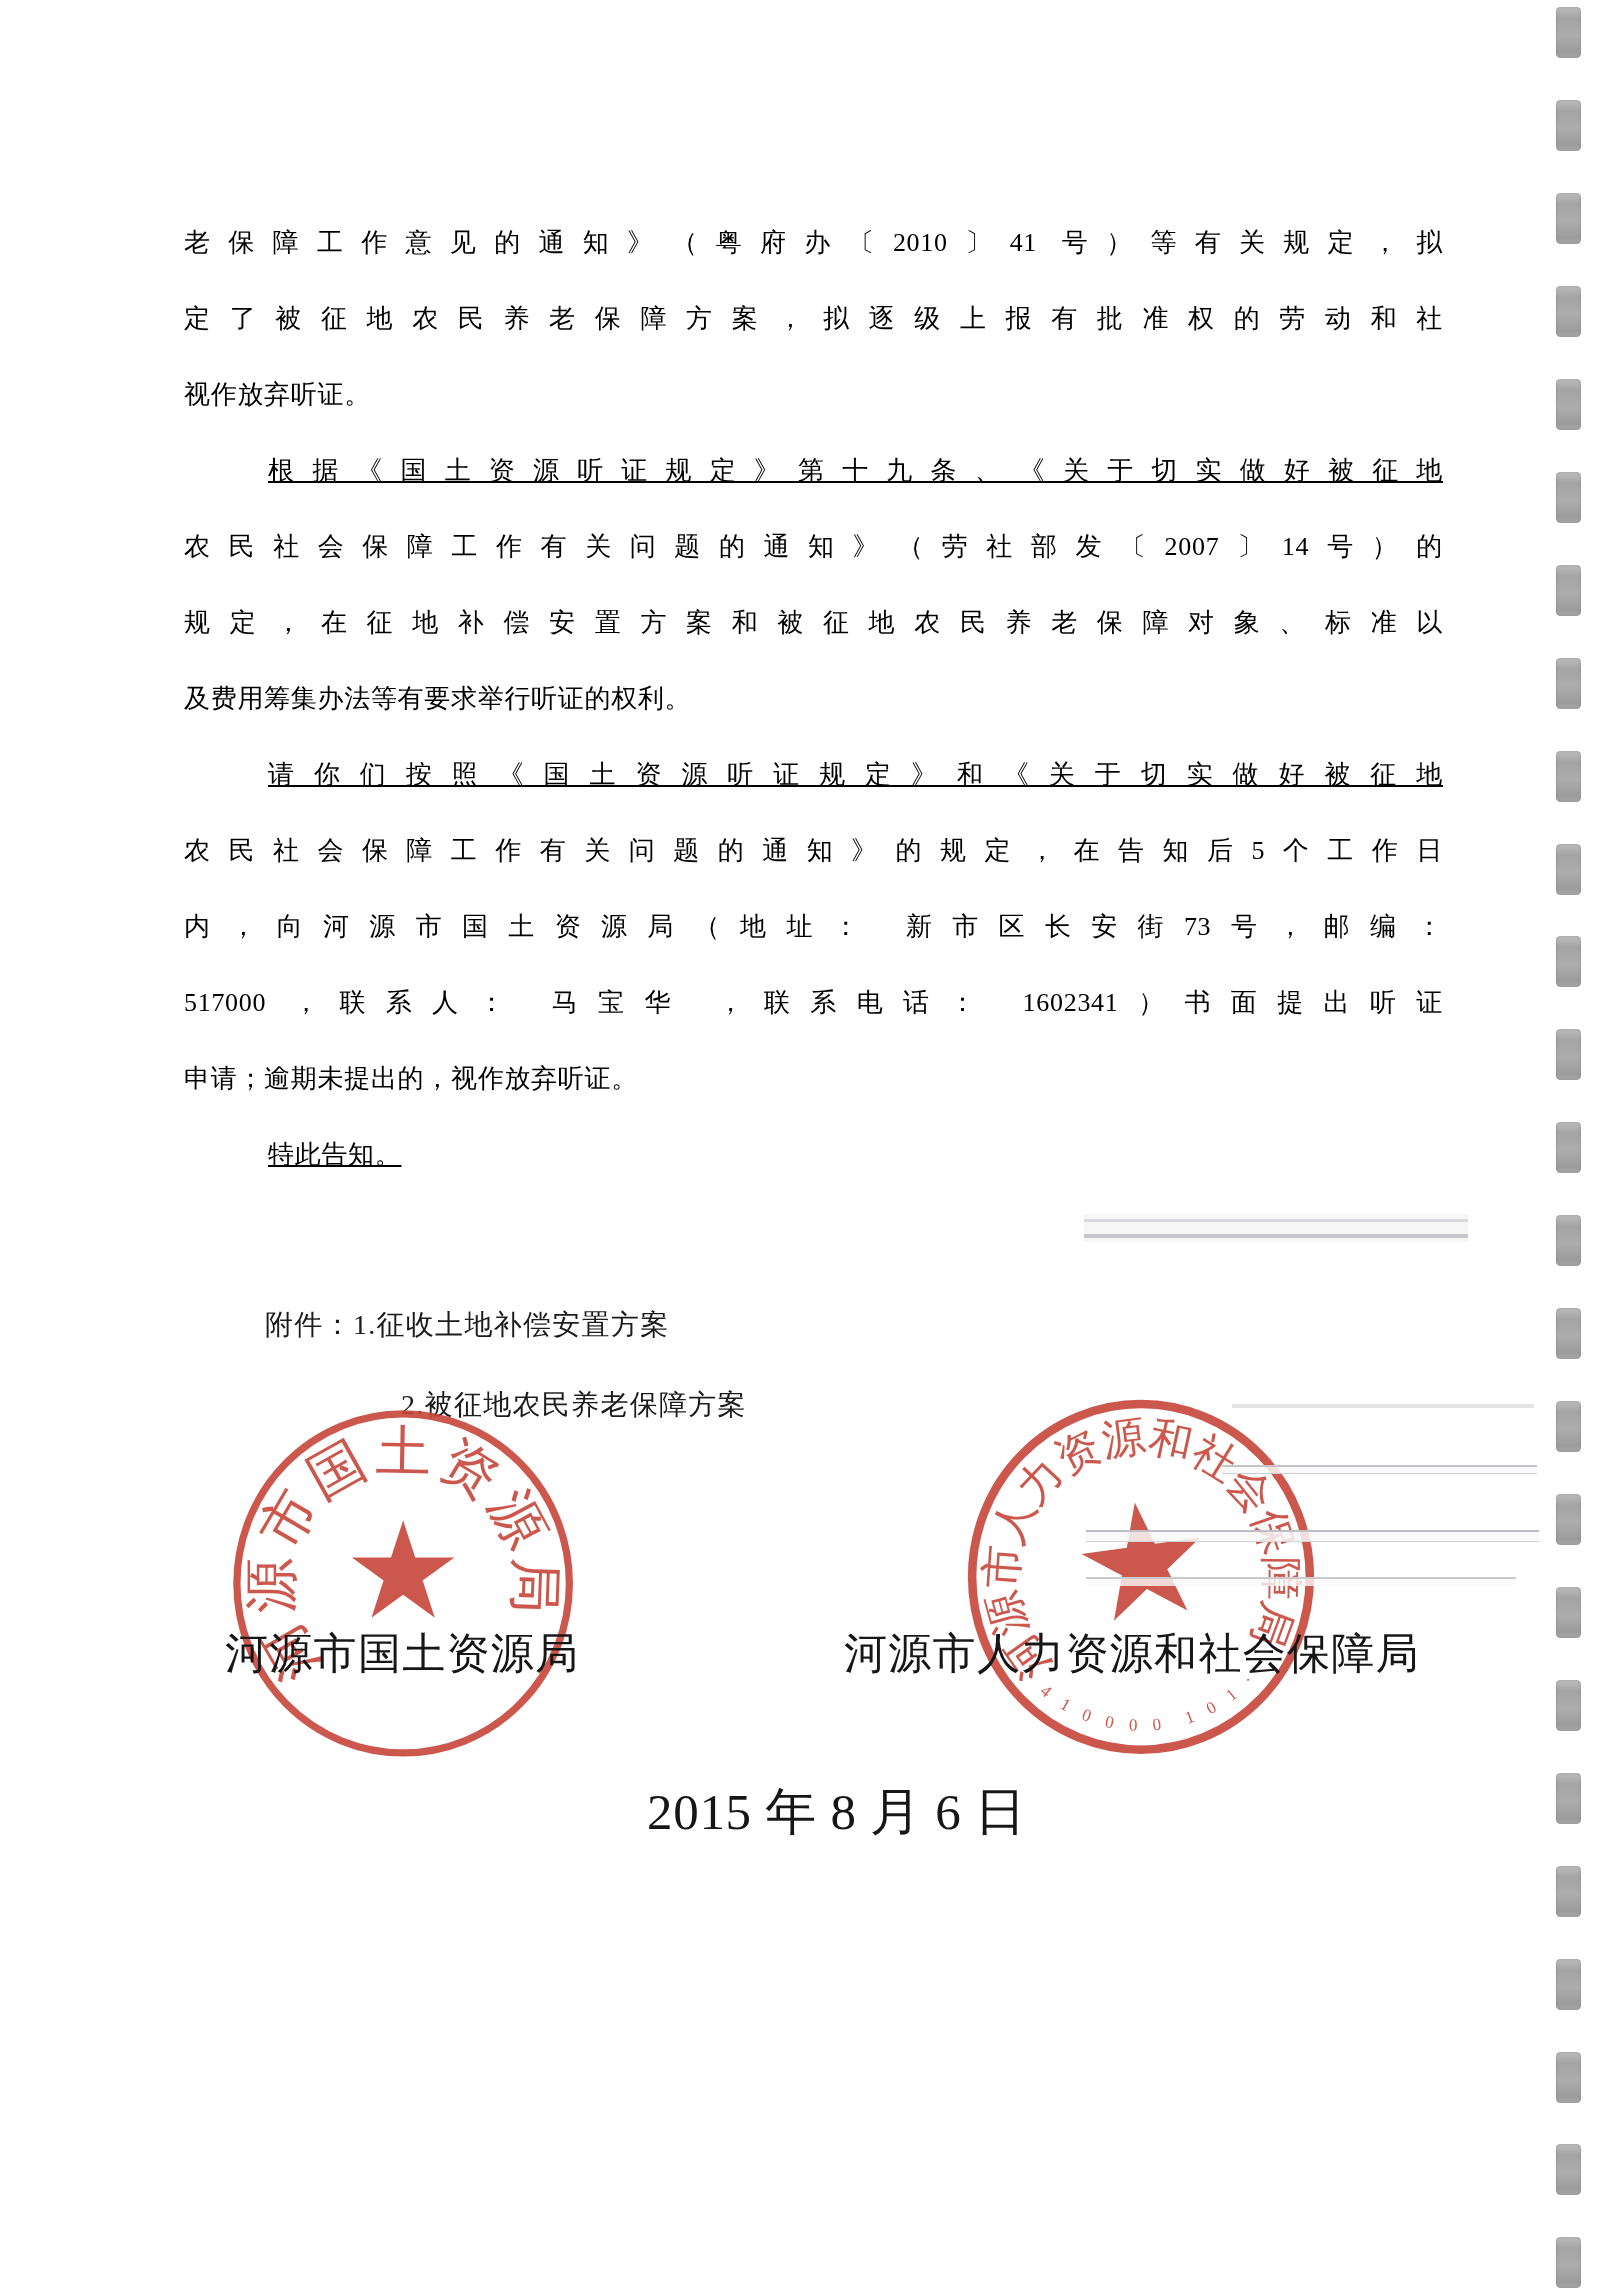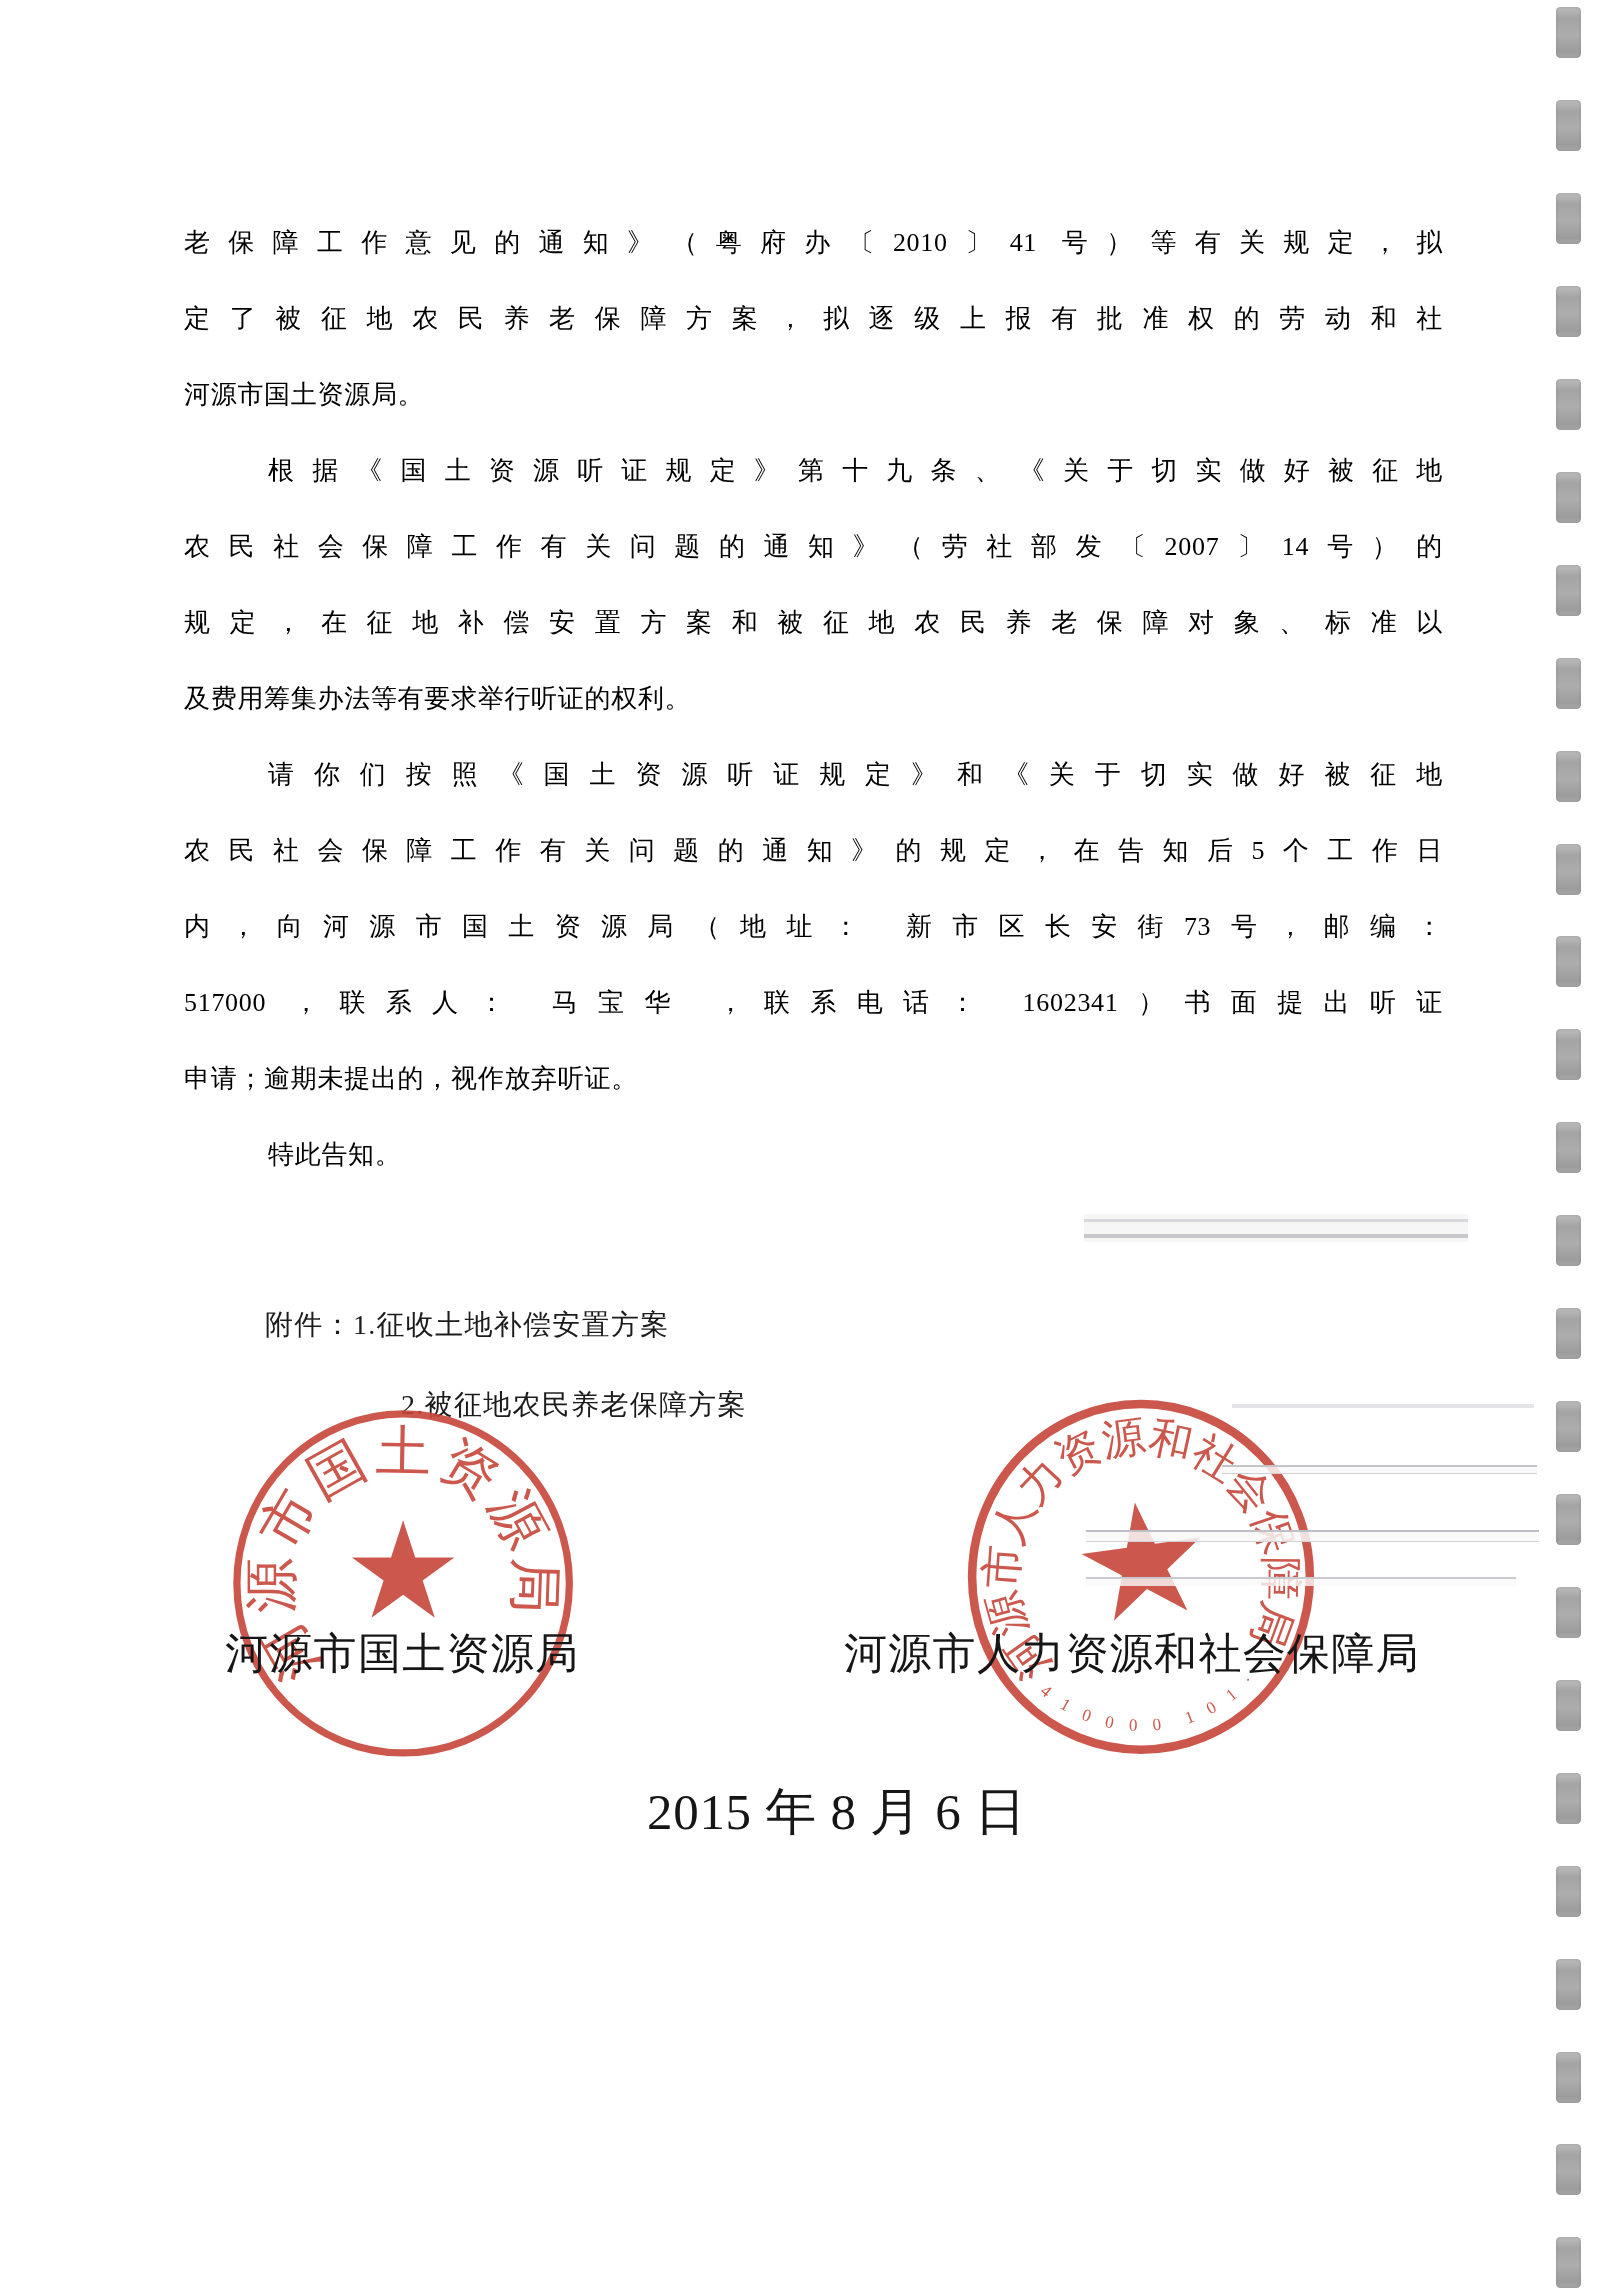--- a/index.html
+++ b/index.html
@@ -10,21 +10,21 @@
     font-family:"Liberation Serif","DejaVu Serif",serif;
   }
   
   .doc-body {
     position:absolute; left:184px; top:205px; width:1259px;
     font-size:26px; line-height:76px; color:#000000;
     letter-spacing:0.7px;
   }
   .line { white-space:normal; }
   .justify { text-align:justify; text-align-last:justify; }
-  .indent { text-indent:84px; }
+  .indent { text-indent:84px;text-decoration:underline; }
   
   .attachments {
     position:absolute; left:184px; top:1285px; width:1259px;
     font-size:28px; line-height:80px; color:#1b1b1b; letter-spacing:1.3px;
   }
   .att-1 { text-indent:81px; }
   .att-2 { text-indent:217px; }
   
   .sig {
     position:absolute; top:1625px; font-size:43px; color:#161616;
@@ -78,21 +78,21 @@
         <text font-family="Liberation Serif, DejaVu Serif, serif" font-size="26" letter-spacing="9" fill="#c7463a" text-anchor="middle">
           <textPath href="#rightBottomArc" startOffset="50%">· 4 1 0 0 0 0 ­ 1 0 1 ·</textPath>
         </text>
       </g>
     </g>
   </svg>
 
   <div class="doc-body">
     <div class="line justify">老保障工作意见的通知》（粤府办〔2010〕41 号）等有关规定，拟</div>
     <div class="line justify">定了被征地农民养老保障方案，拟逐级上报有批准权的劳动和社</div>
-    <div class="line">河源市国土资源局。</div>
+    <div class="line">视作放弃听证。</div>
     <div class="line justify indent">根据《国土资源听证规定》第十九条、《关于切实做好被征地</div>
     <div class="line justify">农民社会保障工作有关问题的通知》（劳社部发〔2007〕14号）的</div>
     <div class="line justify">规定，在征地补偿安置方案和被征地农民养老保障对象、标准以</div>
     <div class="line">及费用筹集办法等有要求举行听证的权利。</div>
     <div class="line justify indent">请你们按照《国土资源听证规定》和《关于切实做好被征地</div>
     <div class="line justify">农民社会保障工作有关问题的通知》的规定，在告知后5个工作日</div>
     <div class="line justify">内，向河源市国土资源局（地址： 新市区长安街73号，邮编：</div>
     <div class="line justify">517000 ，联系人： 马宝华 ，联系电话： 1602341）书面提出听证</div>
     <div class="line">申请；逾期未提出的，视作放弃听证。</div>
     <div class="line indent">特此告知。</div>

